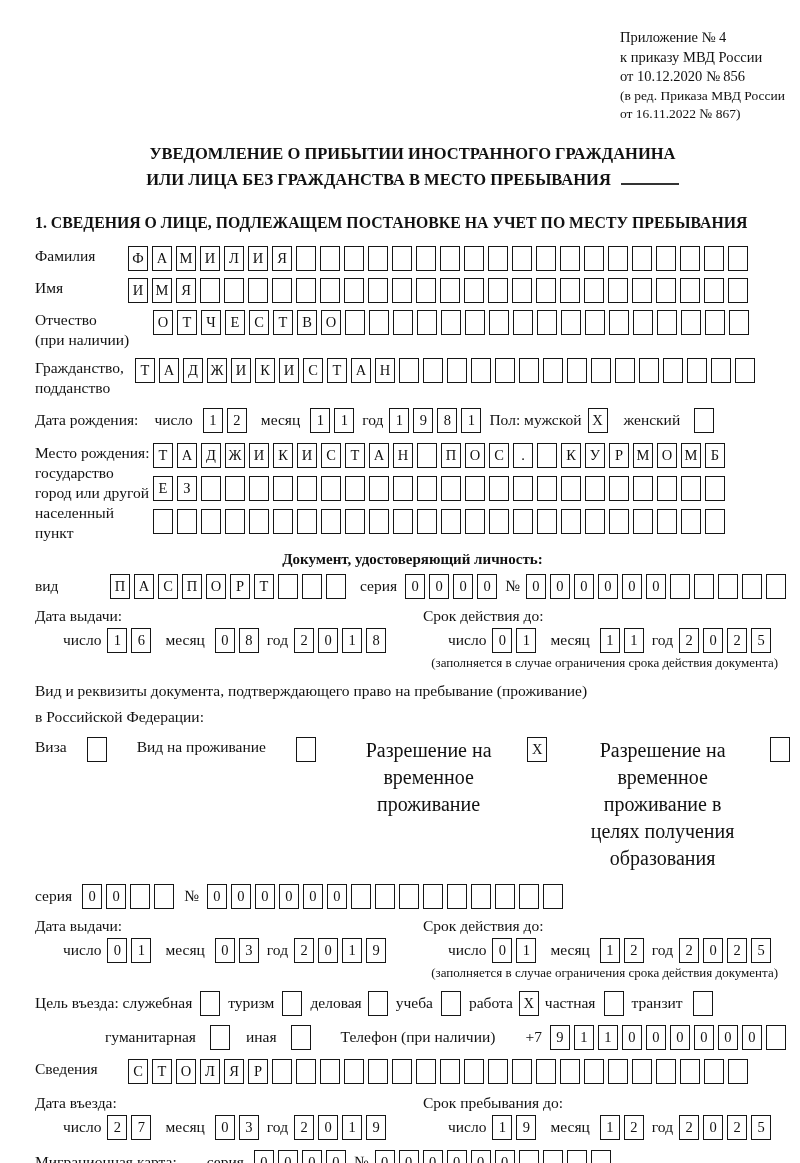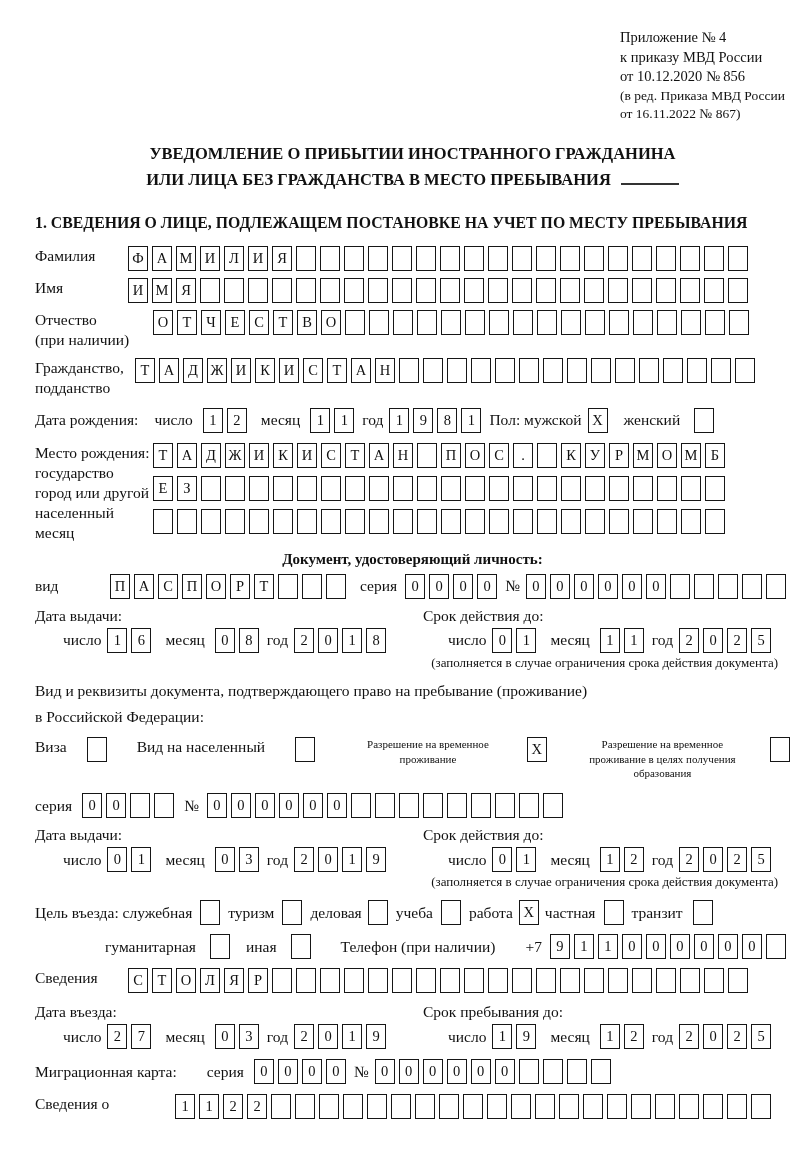--- a/index.html
+++ b/index.html
@@ -28,21 +28,21 @@
 
   .doc-head { text-align:center; font-weight:bold; font-size:15px; margin:4px 0 6px 0; }
 
   .twocol { display:flex; margin-bottom:2px; }
   .col-l { width:388px; }
   .col-r { flex:1; }
   .colhead { text-align:left; font-size:15.5px; margin-bottom:3px; }
   .note-r { text-align:right; font-size:13px; padding-right:12px; margin-bottom:10px; }
 
   .permits { align-items:flex-start; margin-top:10px; margin-bottom:12px;gap:14px; }
-  .opt-text { text-align:center; font-size:11px; line-height:1.35; }
+  .opt-text { text-align:center; font-size:20px; line-height:1.35; }
   .w175 { width:175px; } .w195 { width:195px; }
 
   .repsgrid .cells { margin-bottom:8px; }
   .repsgrid .cells:last-child { margin-bottom:0; }
 </style>
 </head>
 <body>
 
 <div class="page">
 
@@ -222,21 +222,21 @@
     <div class="cells ml14">
         <div class="cell"></div>
       </div>
   </div>
 
   <div class="frow">
     <div class="lbl w118">
       <div>Место рождения:</div>
       <div>государство</div>
       <div>город или другой</div>
-      <div>населенный месяц</div>
+      <div>населенный пункт</div>
     </div>
     <div class="repsgrid">
       <div class="cells">
           <div class="cell">Т</div>
           <div class="cell">А</div>
           <div class="cell">Д</div>
           <div class="cell">Ж</div>
           <div class="cell">И</div>
           <div class="cell">К</div>
           <div class="cell">И</div>
@@ -401,21 +401,21 @@
   <div class="note-r">(заполняется в случае ограничения срока действия документа)</div>
 
   <div class="lbl" style="margin-bottom:6px;">Вид и реквизиты документа, подтверждающего право на пребывание (проживание)</div>
   <div class="lbl" style="margin-bottom:6px;">в Российской Федерации:</div>
 
   <div class="frow permits">
     <span class="lbl">Виза</span>
     <div class="cells ml6">
         <div class="cell"></div>
       </div>
-    <span class="lbl ml16">Вид на населенный</span>
+    <span class="lbl ml16">Вид на проживание</span>
     <div class="cells ml16">
         <div class="cell"></div>
       </div>
     <span class="opt-text w175 ml22">Разрешение на временное проживание</span>
     <div class="cells ml8">
         <div class="cell">X</div>
       </div>
     <span class="opt-text w195 ml16">Разрешение на временное проживание в целях получения образования</span>
     <div class="cells ml8">
         <div class="cell"></div>

